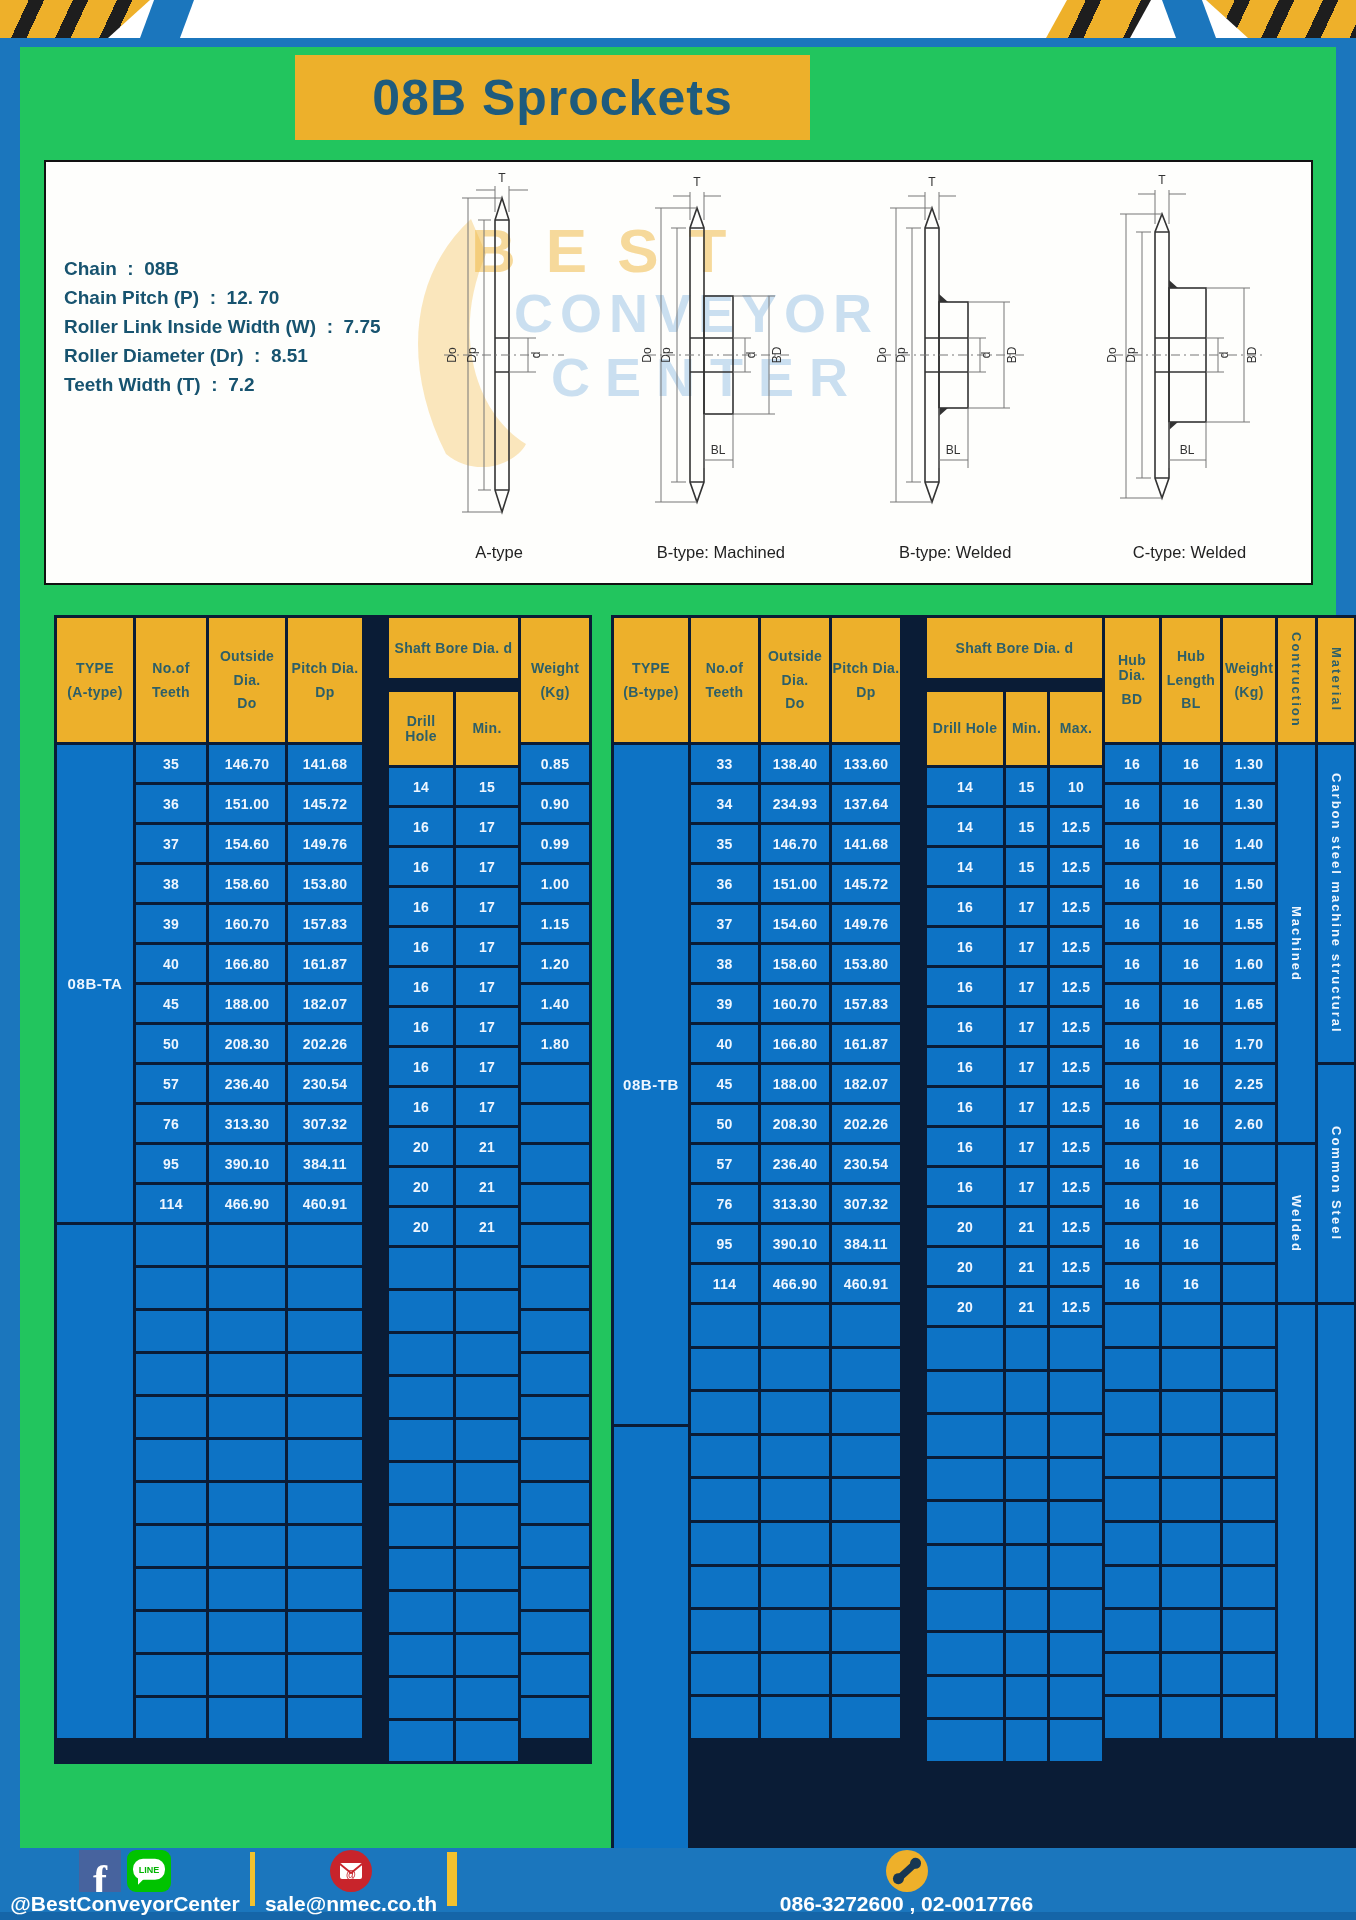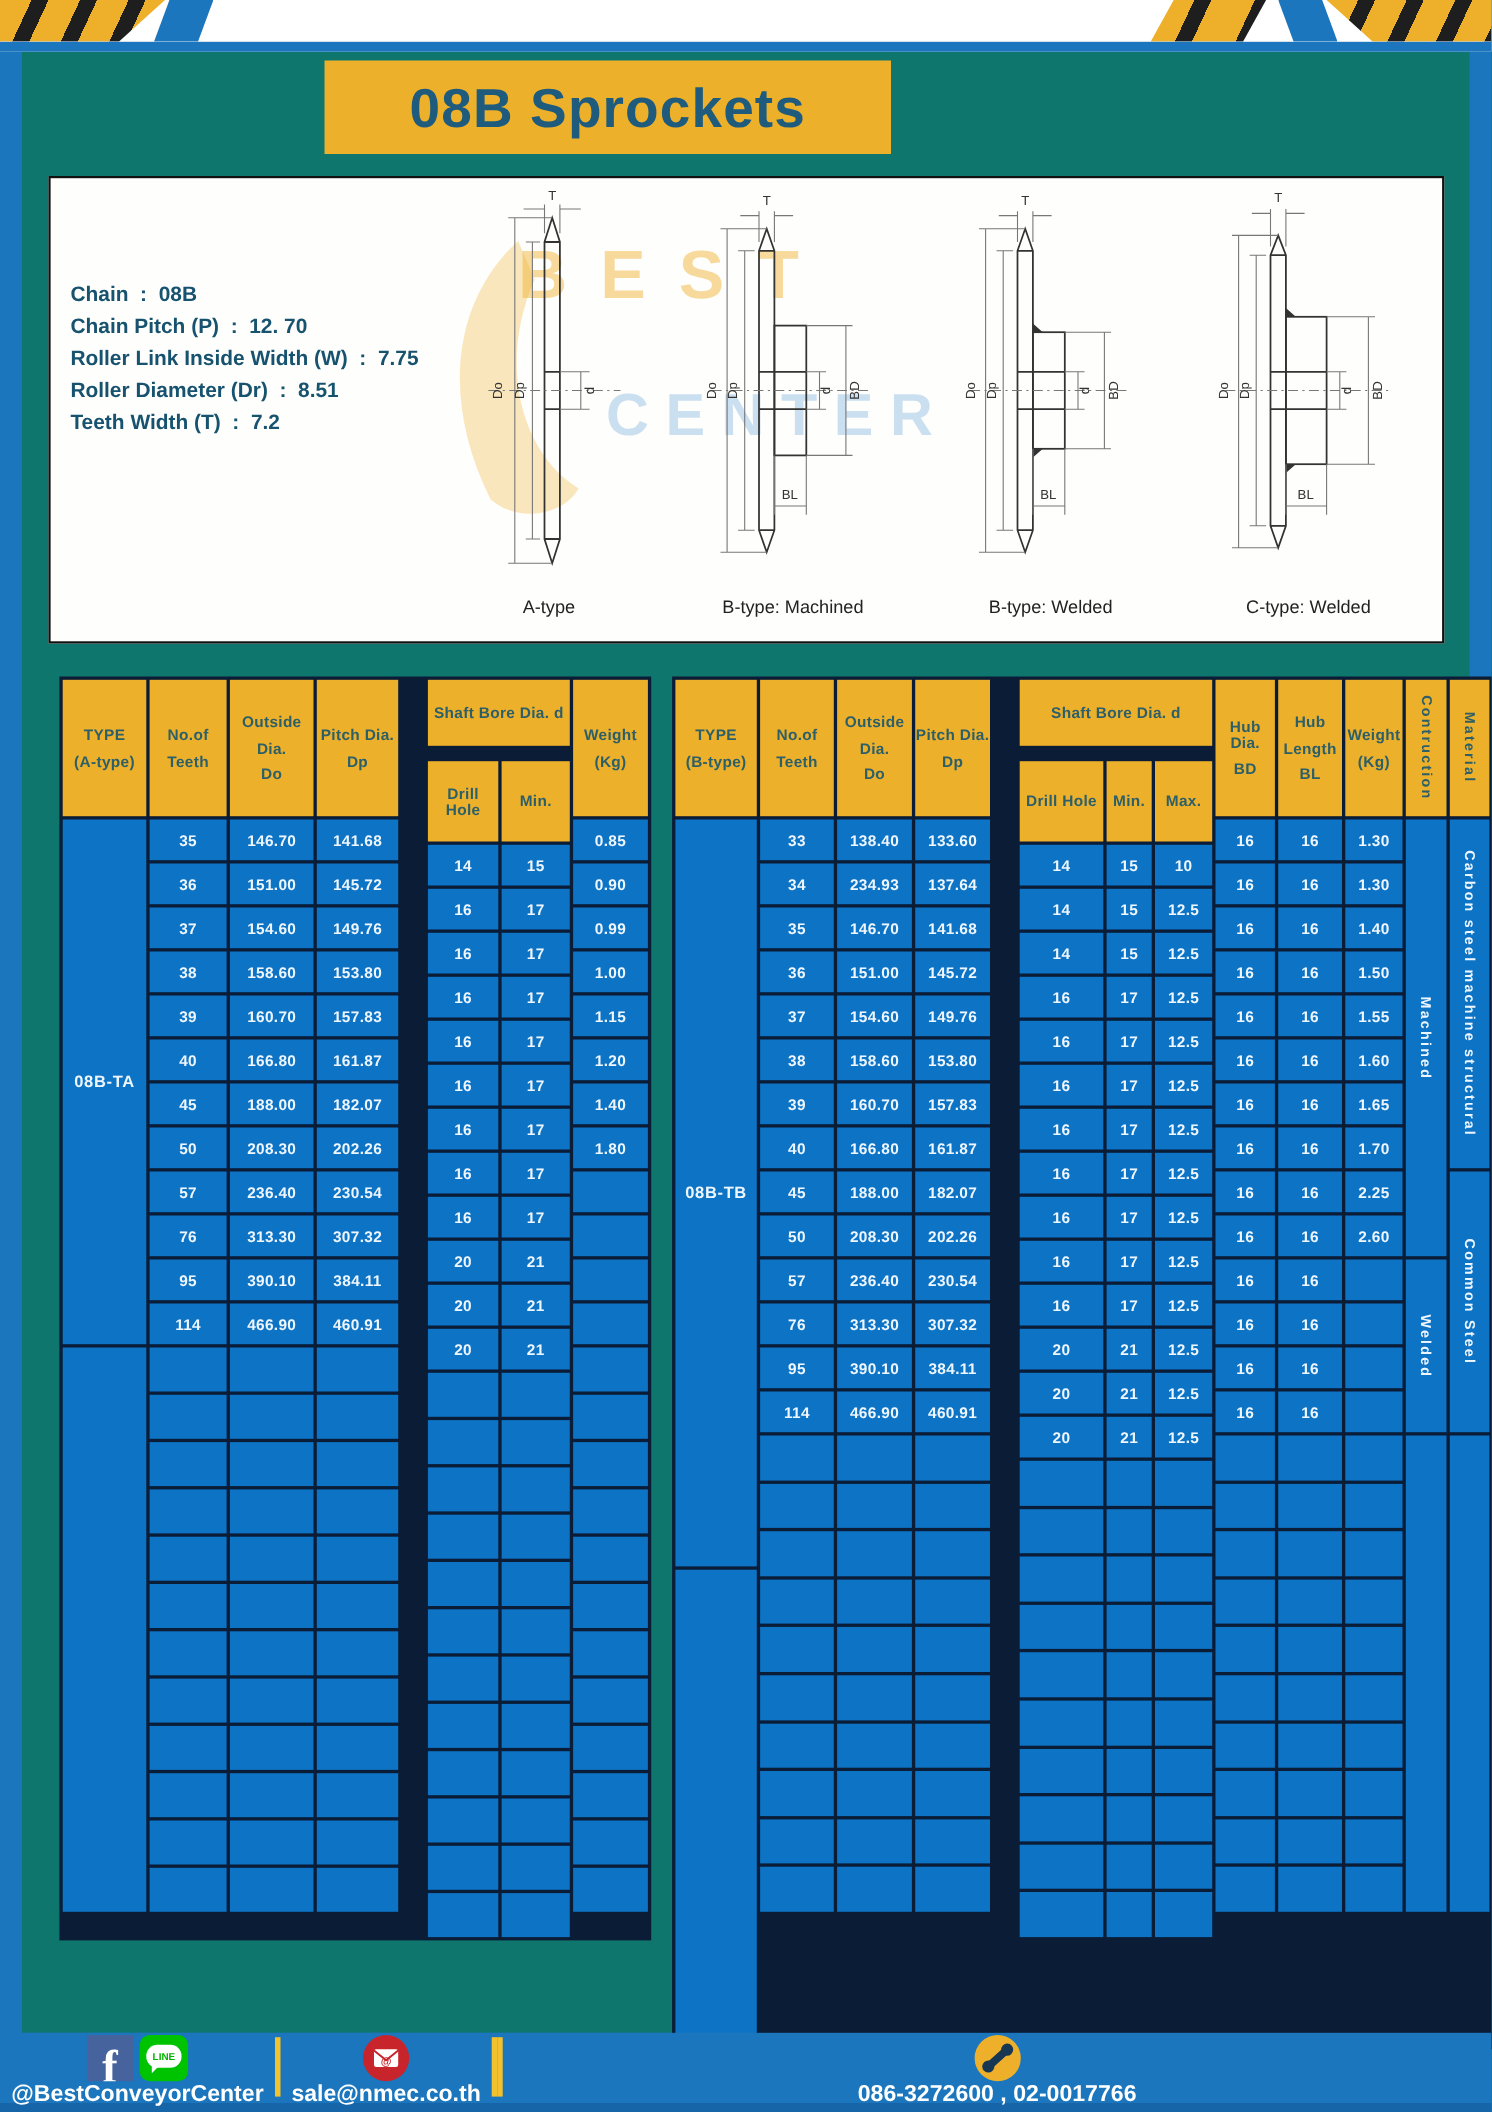--- a/index.html
+++ b/index.html
@@ -13,21 +13,21 @@
   .hz{position:absolute;top:0;height:38px;background:repeating-linear-gradient(115deg,#eeb02a 0 26px,#1e1e1e 26px 40px);}
   .hz.l{left:0;width:150px;clip-path:polygon(0 0,100% 0,72% 100%,0 100%);}
   .hz.r{right:0;width:150px;clip-path:polygon(0 0,100% 0,100% 100%,28% 100%);}
   .hz.r2{right:205px;width:105px;clip-path:polygon(20% 0,100% 0,80% 100%,0 100%);
          background:repeating-linear-gradient(115deg,#eeb02a 0 36px,#1e1e1e 36px 50px);}
   .wedge{position:absolute;top:0;height:38px;background:#1b76bd;}
   .wedge.l{left:140px;width:54px;clip-path:polygon(26% 0,100% 0,74% 100%,0 100%);}
   .wedge.r{right:140px;width:54px;clip-path:polygon(0 0,74% 0,100% 100%,26% 100%);}
   .topline{position:absolute;top:38px;left:0;right:0;height:9px;background:#1b76bd;}
   
-  .page{position:absolute;top:47px;left:20px;right:20px;bottom:72px;background:#0f766e;}
+  .page{position:absolute;top:47px;left:20px;right:20px;bottom:72px;background:#22c55e;}
   .title-box{margin:8px 0 0 275px;width:515px;height:85px;background:#edb02b;
     display:flex;align-items:center;justify-content:center;}
   .title-box h1{margin:0;font-size:50px;font-weight:bold;color:#1e5b7d;letter-spacing:1px;}
   
   .diagram-box{position:relative;margin:20px 0 0 24px;width:1265px;height:421px;border:2px solid #111;background:#fefefc;}
   .wm{position:absolute;inset:0;overflow:hidden;z-index:1;}
   .wm div{position:absolute;font-weight:bold;line-height:1;}
   .wm-best{left:425px;top:58px;font-size:62px;color:#f0b63c;opacity:.5;letter-spacing:30px;}
   .wm-conv{left:468px;top:124px;font-size:54px;color:#b5d2eb;opacity:.7;letter-spacing:7px;}
   .wm-center{left:505px;top:188px;font-size:54px;color:#b5d2eb;opacity:.7;letter-spacing:15px;}
@@ -99,20 +99,21 @@
   <div class="title-box">
     <h1>08B Sprockets</h1>
   </div>
 
   <div class="diagram-box">
     <div class="wm">
       <svg class="wm-bull" width="190" height="270" viewBox="0 0 190 270">
         <path d="M95 5 C35 60 25 150 70 240 C100 265 140 250 150 230 C100 200 75 120 110 40 Z" fill="#f3bb45" opacity="0.35"></path>
       </svg>
       <div class="wm-best">BEST</div>
+      <div class="wm-conv">CONVEYOR</div>
       <div class="wm-center">CENTER</div>
     </div>
 
     <div class="specs">
 
         <div class="spec-line">
           <span class="spec-label">Chain</span><span class="spec-value">08B</span>
         </div>
 
         <div class="spec-line">

